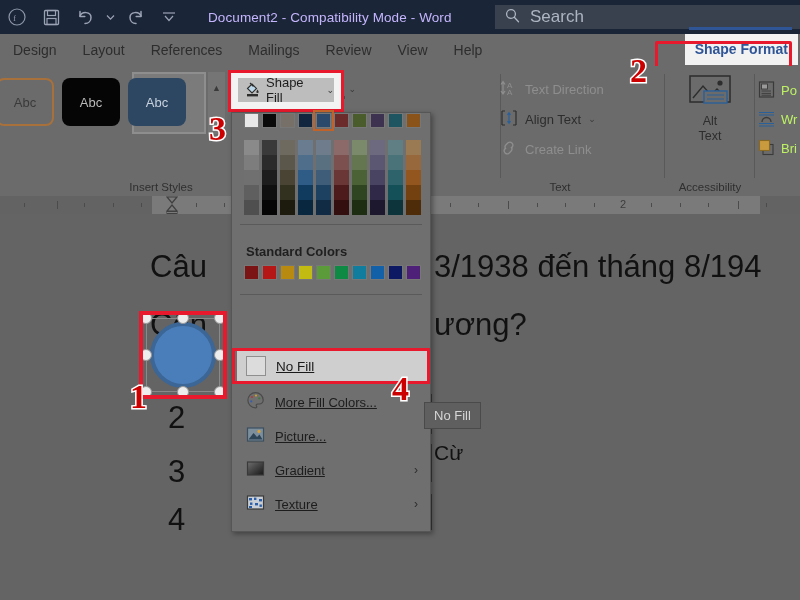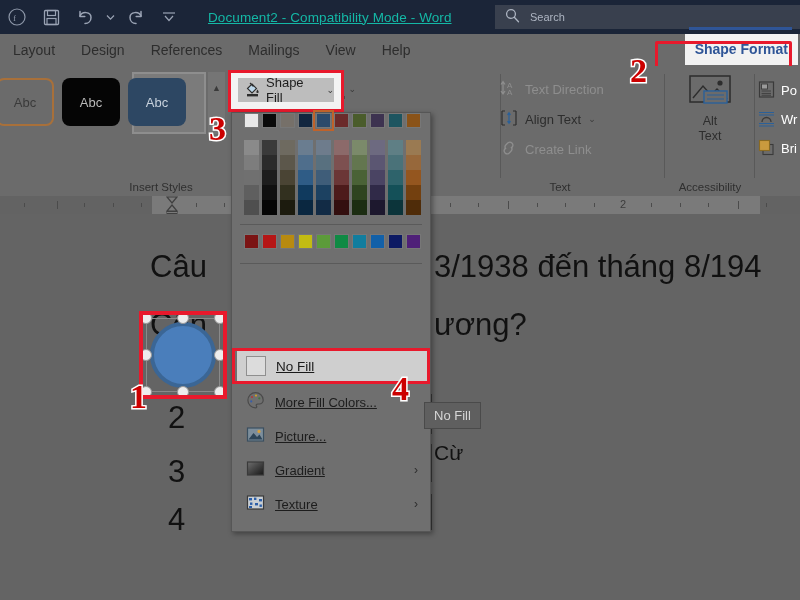--- a/index.html
+++ b/index.html
@@ -16,29 +16,29 @@
   .titlebar {
     position: absolute; left: 0; top: 0; width: 800px; height: 34px;
     background: #1b2538; display: flex; align-items: center;
   }
   .tb-icon {
     width: 34px; height: 34px; display: flex; align-items: center;
     justify-content: center; color: #9aa3b4;
   }
   .tb-icon svg { display: block; }
   .tb-title {
-    flex: 0 0 auto; margin-left: 22px; color: #14b8a6; font-size: 13.5px;
-    white-space: nowrap; letter-spacing: .1px; text-decoration: underline;
+    flex: 0 0 auto; margin-left: 22px; color: #c4b5fd; font-size: 13.5px;
+    white-space: nowrap; letter-spacing: .1px;
   }
   .tb-search {
     position: absolute; left: 495px; top: 5px; width: 305px; height: 24px;
     background: #39404e; display: flex; align-items: center; padding-left: 10px;
   }
   .tb-search .mag { color: #aeb5c2; margin-right: 10px; }
-  .tb-search span.ph { color: #aeb5c2; font-size: 11px; }
+  .tb-search span.ph { color: #aeb5c2; font-size: 17px; }
 
   
   .tabbar {
     position: absolute; left: 0; top: 34px; width: 800px; height: 32px;
     background: #6b6b6b; display: flex; align-items: center;
   }
   .tab {
     font-size: 14px; color: #2d2d2d; padding: 0 13px; line-height: 32px;
     white-space: nowrap;
   }
@@ -104,21 +104,21 @@
 
   
   .alt-text {
     position: absolute; left: 672px; top: 8px; width: 76px;
     display: flex; flex-direction: column; align-items: center;
     font-size: 12.5px; color: #2d2d2d; line-height: 15px;
   }
 
   
   .arrange-col { position: absolute; left: 758px; top: 10px; }
-  .ar-item { display:flex; align-items:center; gap:6px; height:29px; font-size:13px; color:#ffffff; white-space:nowrap; }
+  .ar-item { display:flex; align-items:center; gap:6px; height:29px; font-size:13px; color:#bef264; white-space:nowrap; }
 
   
   .ruler {
     position: absolute; left: 0; top: 196px; width: 800px; height: 18px;
     background: #7a7a7a;
   }
   .ruler-dark { position: absolute; left: 0; top: 0; width: 152px; height: 18px; background: #636363; }
   .ruler-dark2 { position: absolute; left: 760px; top: 0; width: 40px; height: 18px; background: #636363; }
   .rk { position:absolute; top:7px; width:1px; height:4px; background:#4b4b4b; }
   .rk.big { top:5px; height:8px; }
@@ -257,24 +257,25 @@
         <svg width="15" height="15" viewBox="0 0 15 15">
             <circle cx="6" cy="6" r="4.4" fill="none" stroke="#aeb5c2" stroke-width="1.3"></circle>
             <path d="M9.3 9.3 L13.5 13.8" stroke="#aeb5c2" stroke-width="1.3" stroke-linecap="round"></path>
           </svg>
       </span>
       <span class="ph">Search</span>
     </div>
   </div>
 
   <div class="tabbar">
+    <div class="tab">Design</div>
     <div class="tab">Layout</div>
-    <div class="tab">Design</div>
     <div class="tab">References</div>
     <div class="tab">Mailings</div>
+    <div class="tab">Review</div>
     <div class="tab">View</div>
     <div class="tab">Help</div>
     <div class="tab active-shape">Shape Format</div>
   </div>
   <div class="tab-underline"></div>
   <div class="tab-redbox"></div>
 
   <div class="ribbon">
 
     <div class="chip-sel"></div>
@@ -558,20 +559,21 @@
           <div style="background:#9a7a52"></div>
           <div style="background:#97683b"></div>
           <div style="background:#94561f"></div>
           <div style="background:#73400f"></div>
           <div style="background:#4f2c09"></div>
         </div>
     </div>
 
     <div class="menu-div"></div>
 
+    <div class="menu-head">Standard Colors</div>
     <div class="sw-row">
       <div class="sw" style="background:#7b1414"></div>
       <div class="sw" style="background:#b51616"></div>
       <div class="sw" style="background:#b88a10"></div>
       <div class="sw" style="background:#c2bb12"></div>
       <div class="sw" style="background:#5c9b3a"></div>
       <div class="sw" style="background:#0f8a44"></div>
       <div class="sw" style="background:#117d9e"></div>
       <div class="sw" style="background:#1260a8"></div>
       <div class="sw" style="background:#0d1a63"></div>

